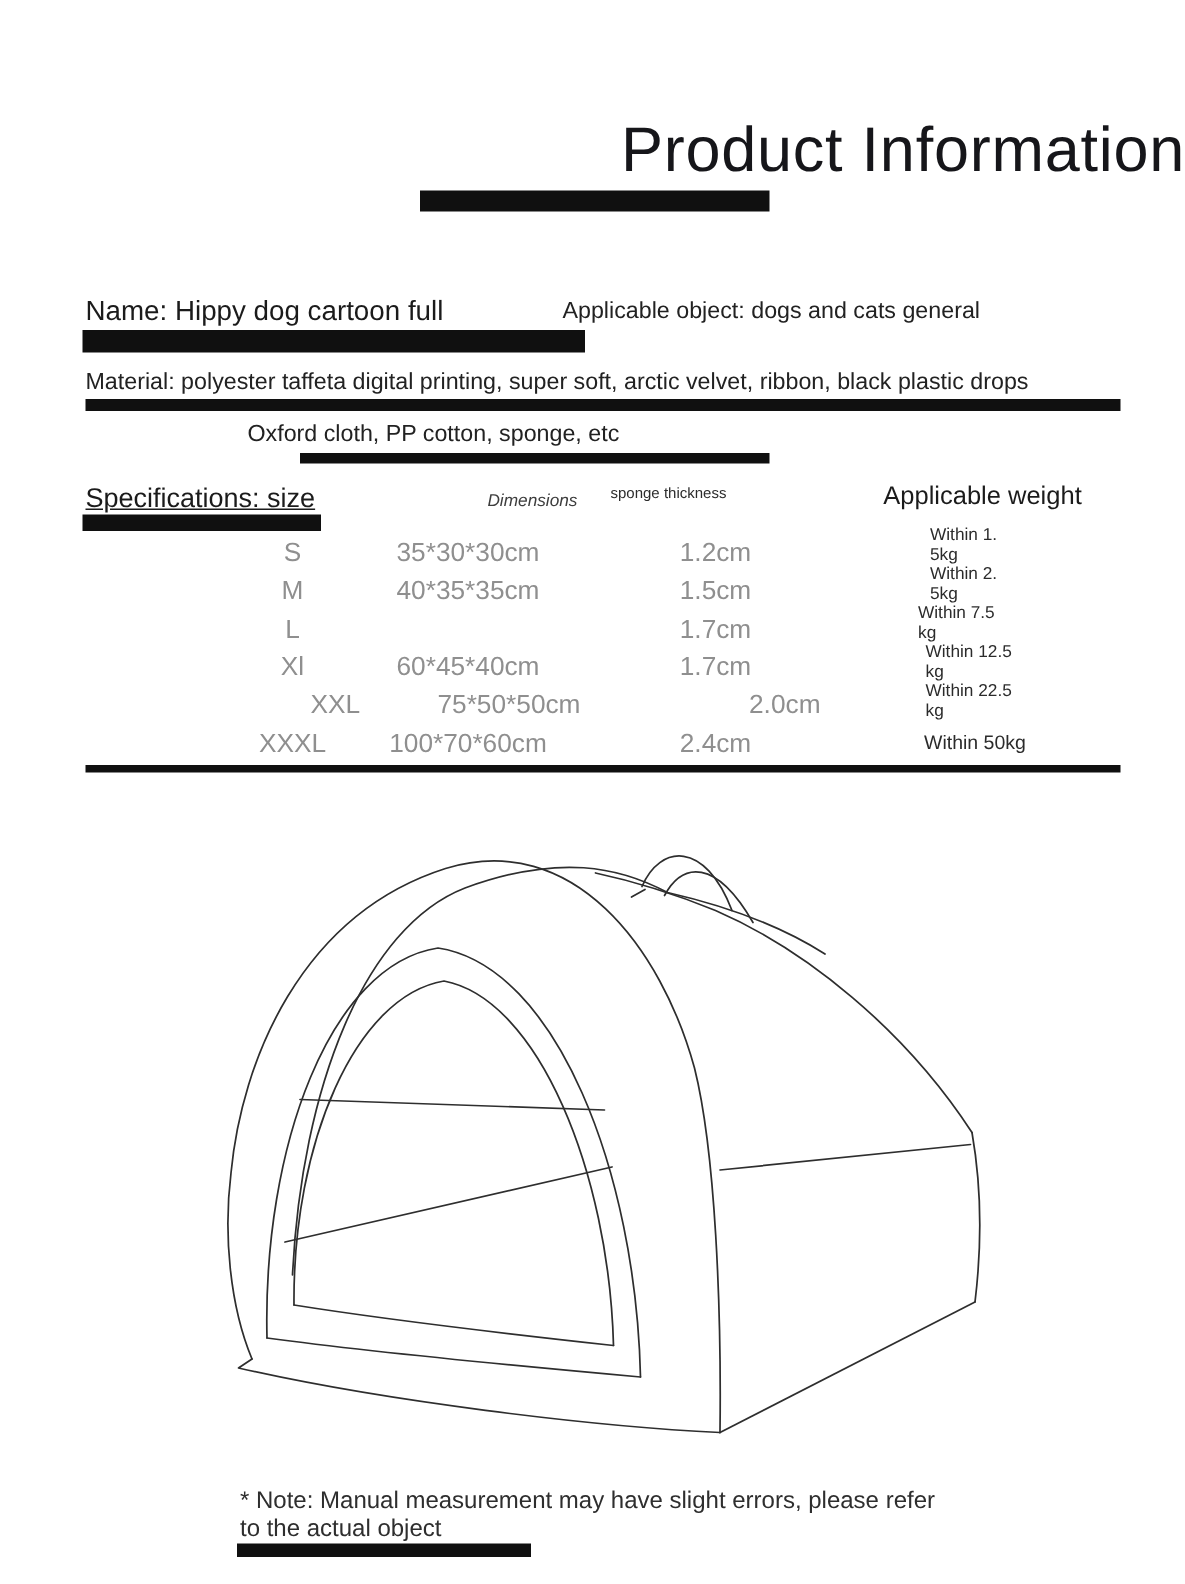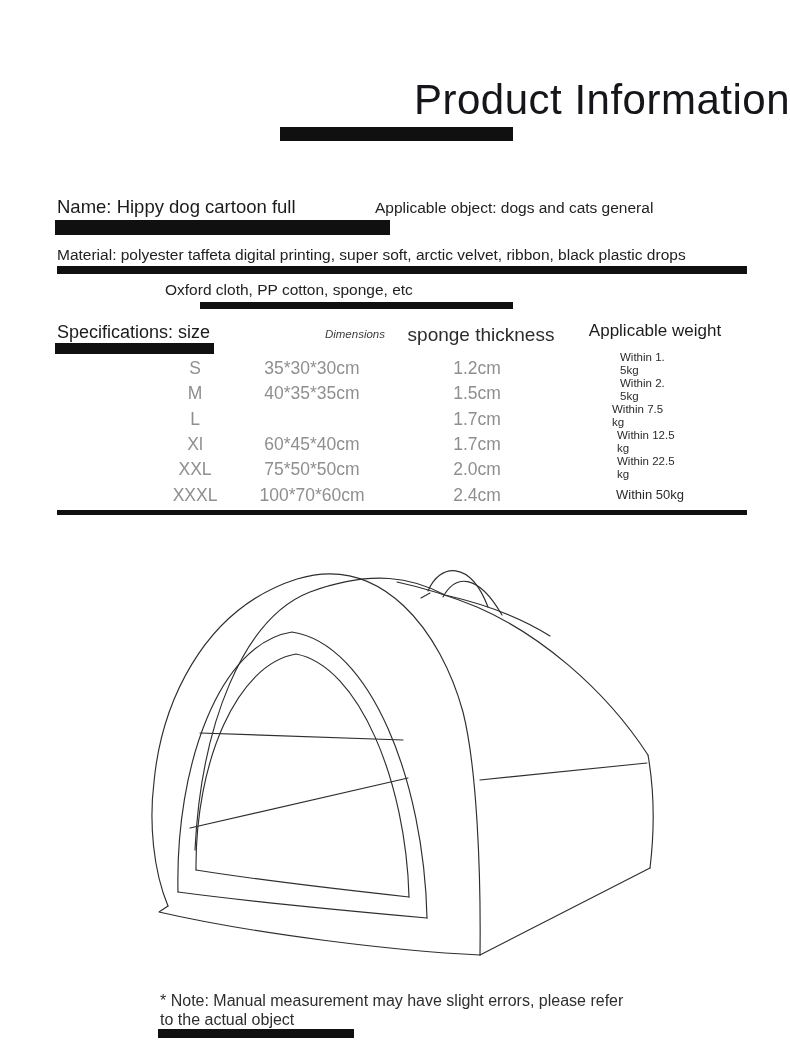--- a/index.html
+++ b/index.html
@@ -12,30 +12,30 @@
   #title{
     left:0;top:76px;width:790px;text-align:right;
     font-size:42px;line-height:48px;font-weight:400;letter-spacing:0.5px;color:#16161a;
   }
   .lbl-lg{font-size:18.5px;color:#1b1b1b;}
   .lbl-md{font-size:15.5px;color:#222222;}
   #name-line{left:57px;top:196px;}
   #applicable-line{left:375px;top:199px;}
   #material-line1{left:57px;top:246px;white-space:nowrap;}
   #material-line2{left:165px;top:281px;}
-  #spec-header{left:57px;top:322px;font-size:18px;color:#1b1b1b;}
+  #spec-header{left:57px;top:322px;font-size:18px;color:#1b1b1b;text-decoration:underline;}
   #dims-header{left:265px;width:120px;top:328px;text-align:right;font-size:11.5px;color:#3d3d3d;font-style:italic;}
-  #thick-header{left:407px;width:148px;top:324px;text-align:center;font-size:19px;color:#2c2c2c;}
+  #thick-header{left:407px;width:148px;top:324px;text-align:left;font-size:10px;color:#2c2c2c;}
   #weight-header{left:576px;width:158px;top:321px;text-align:center;font-size:17px;color:#1b1b1b;}
   .cell{position:absolute;height:26px;line-height:26px;text-align:center;
         font-size:17.5px;color:#8f8f8f;white-space:nowrap;}
   .c-size{left:150px;width:90px;}
   .c-dims{left:237px;width:150px;}
   .c-thick{left:407px;width:140px;}
-  .r0{top:355px;} .r1{top:380px;} .r2{top:406px;} .r3{top:431px;} .r4{top:456px;} .r5{top:482px;}
+  .r0{top:355px;} .r1{top:380px;} .r2{top:406px;} .r3{top:431px;} .r4{top:456px;text-align:right;} .r5{top:482px;}
   .wcell{position:absolute;font-size:11.5px;line-height:12.5px;color:#2b2b2b;white-space:nowrap;}
   #w0{left:620px;top:351px;} #w1{left:620px;top:377px;} #w2{left:612px;top:403px;}
   #w3{left:617px;top:429px;} #w4{left:617px;top:455px;} #w5{left:616px;top:489px;font-size:13px;}
   #illustration{left:145px;top:550px;width:560px;height:440px;}
   #note{left:160px;top:991px;width:632px;font-size:16px;line-height:19px;color:#2e2e2e;}
   svg path{fill:none;stroke:#2e2e2e;stroke-width:1.15;stroke-linecap:round;stroke-linejoin:round;}
 </style>
 </head>
 <body>
 

